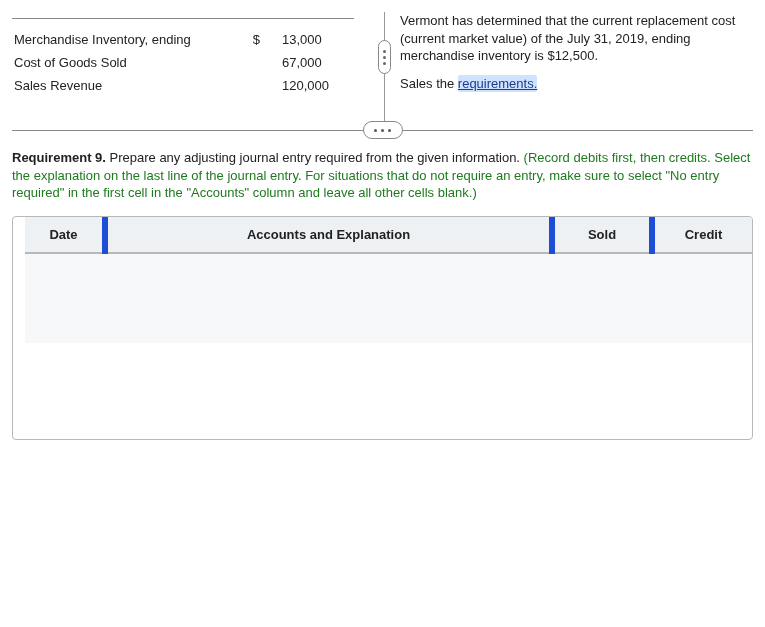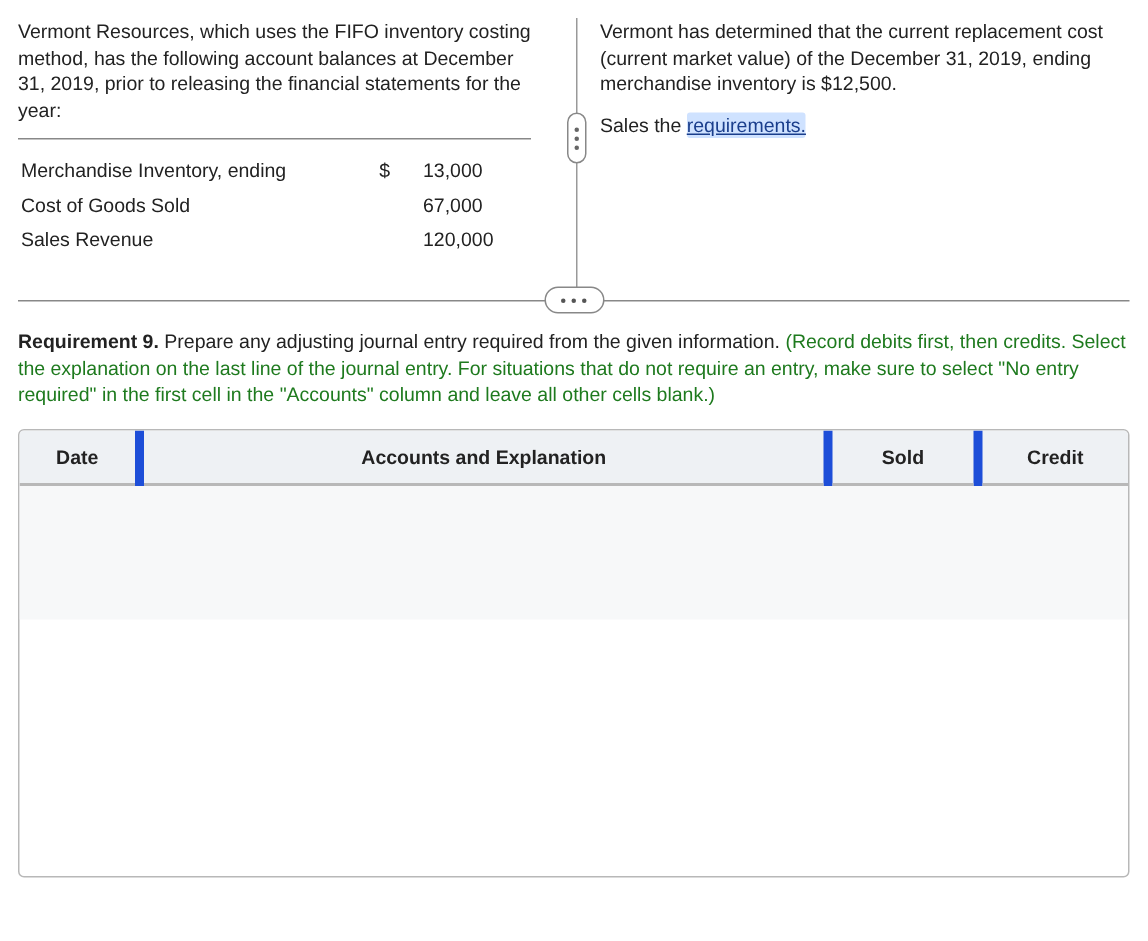--- a/index.html
+++ b/index.html
@@ -109,21 +109,22 @@
   }
   .requirement {
     line-height: 1.35;
     margin-bottom: 14px;
   }
   .req-green { color: #1e7a1e; }
   .journal-wrap {
     border: 1px solid #b8b8b8;
     border-radius: 4px;
     overflow: hidden;
-    height: 299px;
+    height: 224px;
+    padding-left: 12px;
   }
   .journal {
     width: 100%;
     border-collapse: collapse;
     table-layout: fixed;
   }
   .journal th {
     background: #eef1f4;
     font-weight: bold;
     padding: 10px 6px;
@@ -172,21 +173,20 @@
 
 <div class="top-section">
   <div class="vertical-sep"></div>
   <div class="handle">
     <span></span>
       <span></span>
       <span></span>
   </div>
 
   <div class="left-col">
-    <div class="intro-text">Vermont Resources, which uses the FIFO inventory costing method, has the following account balances at December 31, 2019, prior to releasing the financial statements for the year:</div>
     <hr class="divider-left">
     <table class="balances">
       <tbody>
           <tr>
         <td>Merchandise Inventory, ending</td>
         <td class="currency">$</td>
         <td class="amount">13,000</td>
       </tr>
       <tr>
         <td>Cost of Goods Sold</td>
@@ -196,21 +196,21 @@
       <tr>
         <td>Sales Revenue</td>
         <td class="currency"></td>
         <td class="amount">120,000</td>
       </tr>
     </tbody>
       </table>
   </div>
 
   <div class="right-col">
-    <div class="intro-text">Vermont has determined that the current replacement cost (current market value) of the December 31, 2019, ending merchandise inventory is $12,500.</div>
+    <div class="intro-text">Vermont has determined that the current replacement cost (current market value) of the July 31, 2019, ending merchandise inventory is $12,500.</div>
     <div class="intro-text">
       <span>Sales the </span><span class="req-link">requirements.</span>
     </div>
   </div>
 </div>
 
 <div class="mid-wrap">
   <hr class="mid-divider">
   <div class="ellipsis-pill">
     <span></span>

